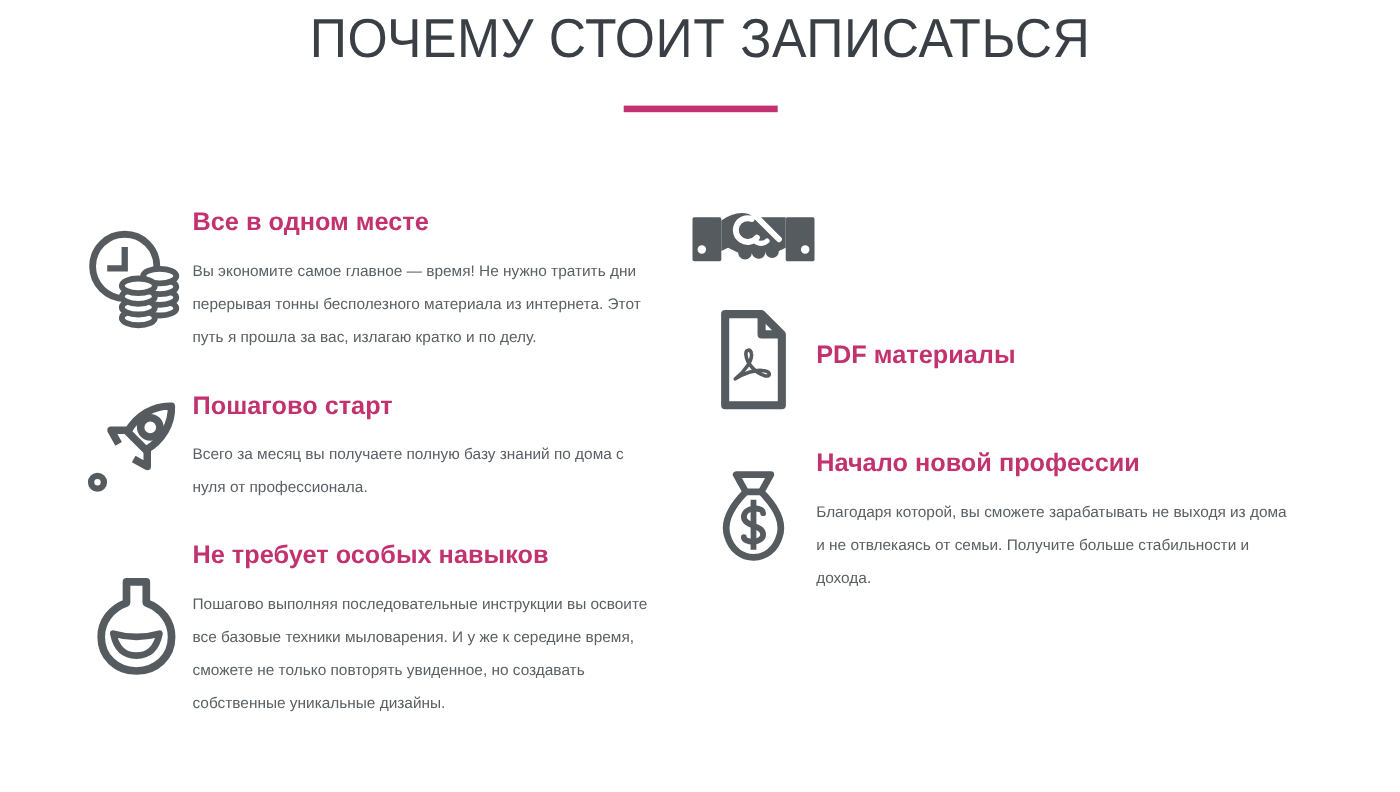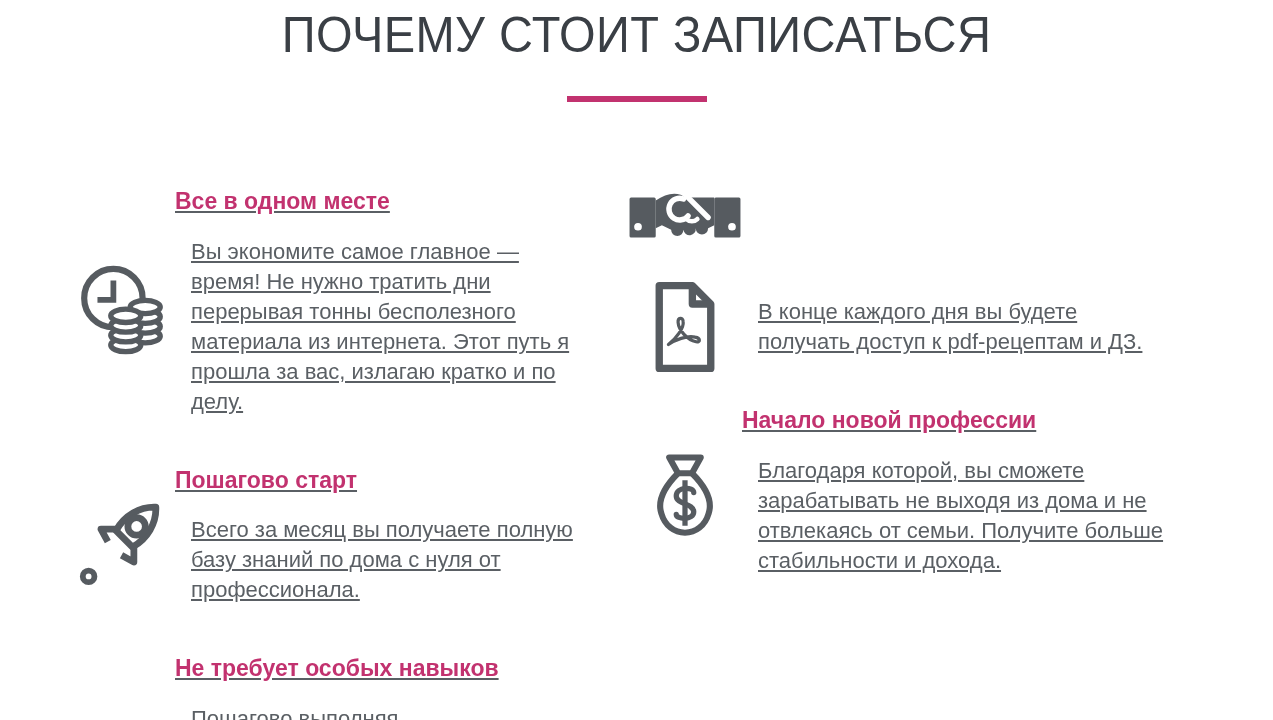--- a/index.html
+++ b/index.html
@@ -27,40 +27,39 @@
     display:grid;
     grid-template-columns:527px 553px;
     column-gap:27px;
     padding-left:73px;
     margin-top:80px;
   }
   .feature{
     display:flex;
     align-items:center;
     margin-bottom:28px;
-    text-decoration:underline;
   }
   .icon-box{
     flex:0 0 102px;
     display:flex;
     justify-content:center;
     align-items:center;
   }
   .col-right .icon-box{flex:0 0 115px;}
   .content{flex:1;min-width:0;}
   .feature-title{
     margin:0 0 10px 0;
     font-size:23px;
     line-height:1.68;
     font-weight:700;
     color:#c2326f;
   }
   .feature-body{
-    margin:16px;
-    font-size:22px;
+    margin:0;
+    font-size:14px;
     line-height:30px;
     color:#5a5f64;
   }
   .icon{color:#565b60;}
 </style>
 </head>
 <body>
 
 <div class="section">
 
@@ -152,21 +151,21 @@
 
       <div class="feature">
         <div class="icon-box">
           <svg class="icon" width="70" height="92" viewBox="0 0 76 100" fill="none" stroke="currentColor">
             <path d="M10 5 H46 L66 25 V95 H10 Z" stroke-width="8" stroke-linejoin="round"></path>
             <path d="M46 5 V25 H66" stroke-width="8" stroke-linejoin="round"></path>
             <path d="M20 69 C29 62 37 51 36 44 C35.5 39 30 39.5 30.5 45 C31 53 40 64 50 66 C55 67 55 62 49 61 C40 59 27 64 20 69 Z" stroke-width="3.5" stroke-linejoin="round"></path>
           </svg>
         </div>
         <div class="content">
-          <p class="feature-body">В конце каждого дня вы будете получать доступ к pdf-рецептам и ДЗ.</p>
+          <h3 class="feature-title">PDF материалы</h3>
         </div>
       </div>
 
       <div class="feature">
         <div class="icon-box">
           <svg class="icon" width="70" height="92" viewBox="0 0 80 100" fill="none" stroke="currentColor">
             <path d="M22 6 H58 L48 24 H32 Z" stroke-width="7" stroke-linejoin="round"></path>
             <path d="M32 24 C14 42 9 58 13 70 C17 84 28 92 40 92 C52 92 63 84 67 70 C71 58 66 42 48 24" stroke-width="7" stroke-linecap="round"></path>
             <path d="M40 32 V84" stroke-width="6"></path>
             <path d="M50 46 C50 39 30 39 30 50 C30 60 50 58 50 68 C50 78 30 77 30 71" stroke-width="6" stroke-linecap="round"></path>

